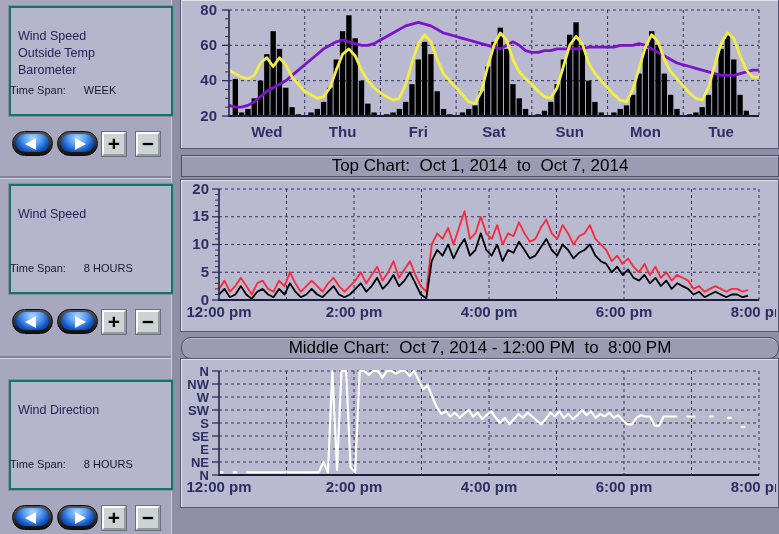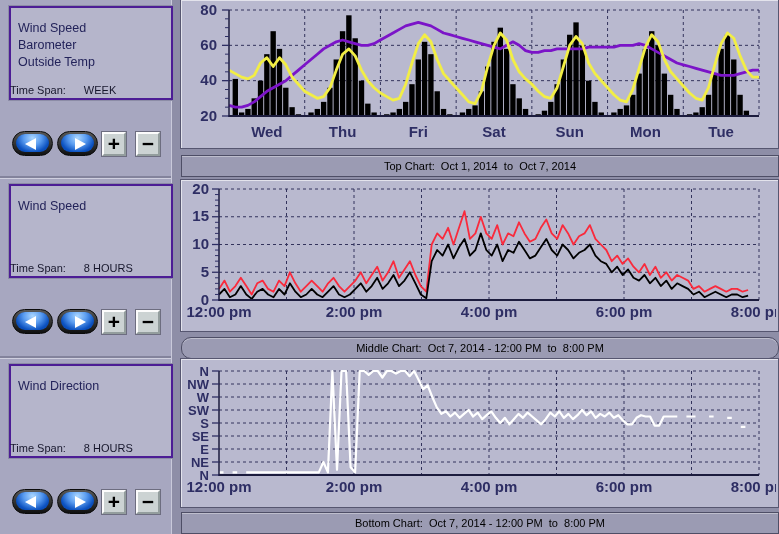--- a/index.html
+++ b/index.html
@@ -4,21 +4,21 @@
 <style>
   html,body{margin:0;padding:0;background:#8e8ea7;}
   #app{position:relative;width:779px;height:534px;overflow:hidden;background:#8e8ea7;
        font-family:"Liberation Sans","DejaVu Sans",sans-serif;}
   
   .sidebar{position:absolute;left:0;top:0;width:171px;height:534px;background:#a7a7c0;
            border-right:1px solid #c9c9da;}
   .side-sep{position:absolute;left:0;width:171px;height:2px;background:#83839c;border-bottom:1px solid #cfcfdf;}
   .side-sec{position:absolute;left:0;width:171px;}
   .legend-box{position:absolute;left:9px;top:6px;width:146px;height:66px;background:#b5b5cb;
-              border:2px solid #4c1d95;box-shadow:0 0 0 1px #8c8ca6;padding:12px 7px;box-sizing:content-box;
+              border:2px solid #0f766e;box-shadow:0 0 0 1px #8c8ca6;padding:20px 7px;box-sizing:content-box;
               overflow:hidden;cursor:default;}
   .legend-line{font-size:12.5px;line-height:17px;color:#23235a;white-space:pre;}
   .timespan{position:absolute;left:10px;top:84px;font-size:11px;color:#17172c;white-space:pre;}
   .timespan .ts-val{margin-left:18px;}
   .btn-oval{position:absolute;top:131px;width:41px;height:25px;border-radius:13px;padding:0;cursor:pointer;
             background:linear-gradient(#585858,#101010);border:1px solid #0b0b0b;}
   .btn-oval::after{content:"";position:absolute;left:3px;right:3px;top:2px;bottom:3px;border-radius:10px;
             background:radial-gradient(ellipse at 50% 22%,#aad6ff 0%,#5a9cf0 38%,#0b51c0 72%,#0c3e96 100%);}
   .tri{position:absolute;z-index:2;width:0;height:0;top:6px;}
   .tri-left{left:12px;border-top:6px solid transparent;border-bottom:6px solid transparent;border-right:11px solid #fff;}
@@ -27,34 +27,34 @@
           border:2px solid;border-color:#fcfcfc #93９d9d #939d9d #fcfcfc;
           border-color:#fcfcfc #939d9d #939d9d #fcfcfc;box-shadow:0 0 0 1px #6d6d80;
           font:700 21px/18px "Liberation Sans","DejaVu Sans",sans-serif;color:#000;text-align:center;padding:0;cursor:pointer;}
   .b-prev{left:12px}.b-next{left:57px}.b-plus{left:102px}.b-minus{left:136px}
   
   .panel{position:absolute;left:180px;width:597px;background:#b9b9cf;border:1px solid #565670;
          box-shadow:inset 1px 1px 0 rgba(255,255,255,.6);}
   .panel svg{position:absolute;left:0;top:0;}
   .statusbar{position:absolute;left:181px;width:596px;height:20px;background:#9b9bb3;
              border:1px solid #4e4e66;box-shadow:inset 0 1px 0 rgba(255,255,255,.35);
-             color:#000;font-size:11px;display:flex;align-items:center;justify-content:center;white-space:pre;}
+             color:#000;font-size:17px;display:flex;align-items:center;justify-content:center;white-space:pre;}
 </style>
 </head>
 <body>
 
 <div id="app">
 
   <div class="sidebar">
 
     <section class="side-sec" style="top:0;height:176px;">
       <div class="legend-box">
         <div class="legend-line">Wind Speed</div>
+        <div class="legend-line">Outside Temp</div>
         <div class="legend-line">Barometer</div>
-        <div class="legend-line">Outside Temp</div>
       </div>
       <div class="timespan"><span>Time Span:</span><span class="ts-val">WEEK</span></div>
       <button class="btn-oval b-prev">
           <span class="tri tri-left"></span>
         </button>
       <button class="btn-oval b-next">
           <span class="tri tri-right"></span>
         </button>
       <button class="btn-sq b-plus">+</button>
       <button class="btn-sq b-minus">−</button>
@@ -70,21 +70,21 @@
           <span class="tri tri-left"></span>
         </button>
       <button class="btn-oval b-next">
           <span class="tri tri-right"></span>
         </button>
       <button class="btn-sq b-plus">+</button>
       <button class="btn-sq b-minus">−</button>
     </section>
     <div class="side-sep" style="top:356px;"></div>
 
-    <section class="side-sec" style="top:358px;height:124px;">
+    <section class="side-sec" style="top:374px;height:124px;">
       <div class="legend-box">
         <div class="legend-line">Wind Direction</div>
       </div>
       <div class="timespan"><span>Time Span:</span><span class="ts-val">8 HOURS</span></div>
       <button class="btn-oval b-prev">
           <span class="tri tri-left"></span>
         </button>
       <button class="btn-oval b-next">
           <span class="tri tri-right"></span>
         </button>
@@ -305,15 +305,14 @@
         <text x="28" y="29.5" text-anchor="end" fill="#2e2e64" font-size="13" font-weight="bold">NW</text>
         <line x1="31" y1="12" x2="38" y2="12" stroke="#2e2e64" stroke-width="1.3"></line>
         <text x="28" y="16.5" text-anchor="end" fill="#2e2e64" font-size="13" font-weight="bold">N</text>
         <text x="38" y="133" text-anchor="middle" fill="#2e2e64" font-size="15" font-weight="bold">12:00 pm</text>
         <text x="173" y="133" text-anchor="middle" fill="#2e2e64" font-size="15" font-weight="bold">2:00 pm</text>
         <text x="308" y="133" text-anchor="middle" fill="#2e2e64" font-size="15" font-weight="bold">4:00 pm</text>
         <text x="443" y="133" text-anchor="middle" fill="#2e2e64" font-size="15" font-weight="bold">6:00 pm</text>
         <text x="578" y="133" text-anchor="middle" fill="#2e2e64" font-size="15" font-weight="bold">8:00 pm</text>
       </svg>
     </div>
-  <div class="statusbar" style="top:512px;">Bottom Chart:  Oct 7, 2014 - 12:00 PM  to  8:00 PM</div>
 
 </div>
 
 </body></html>

